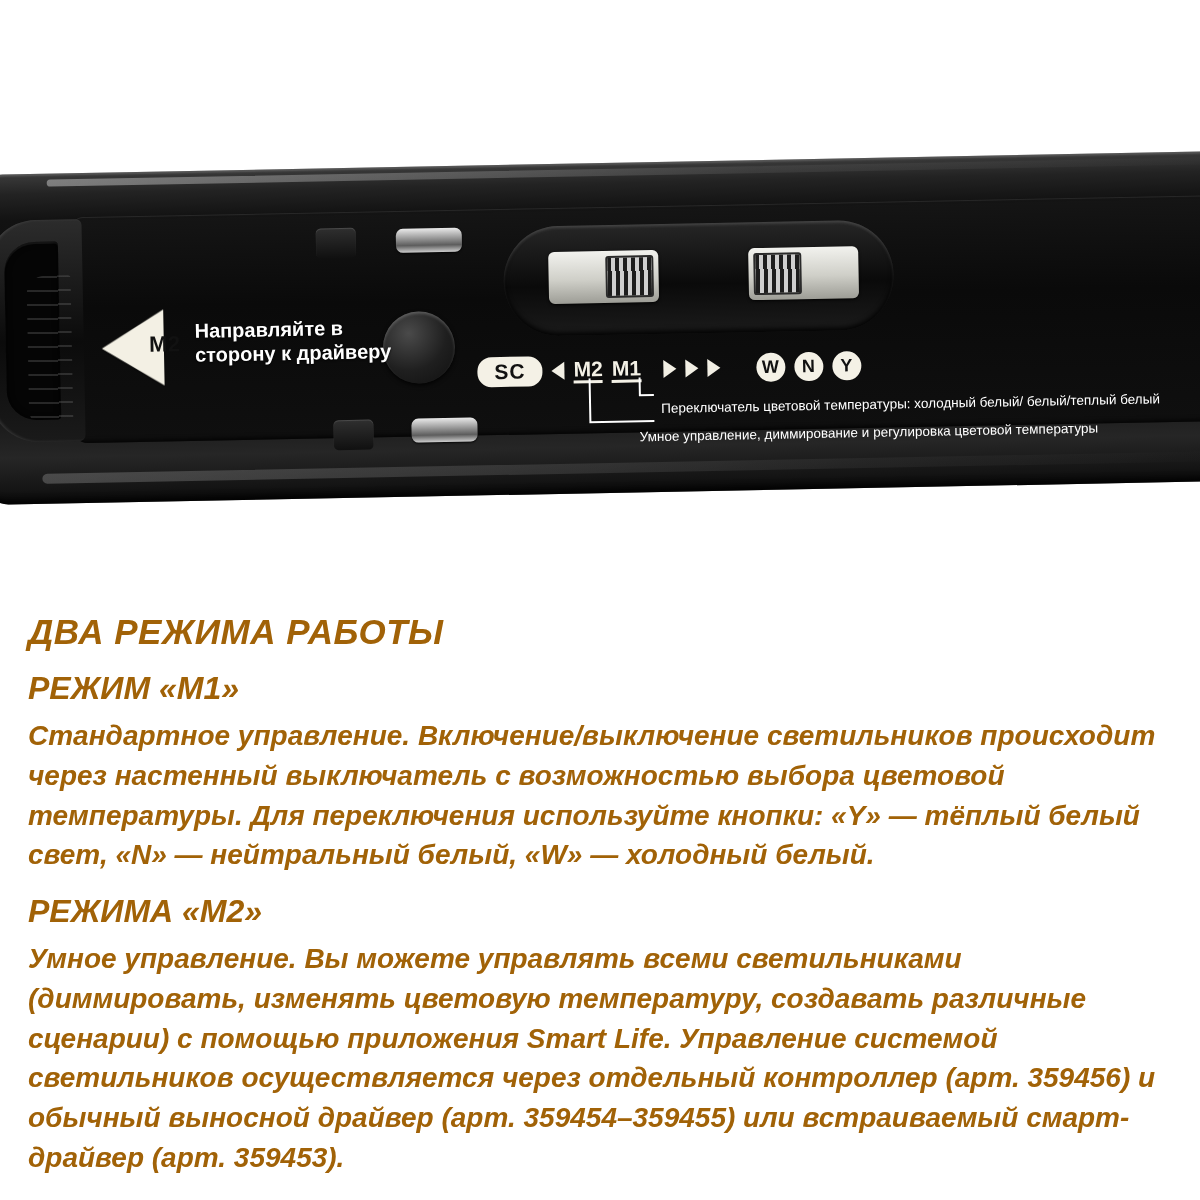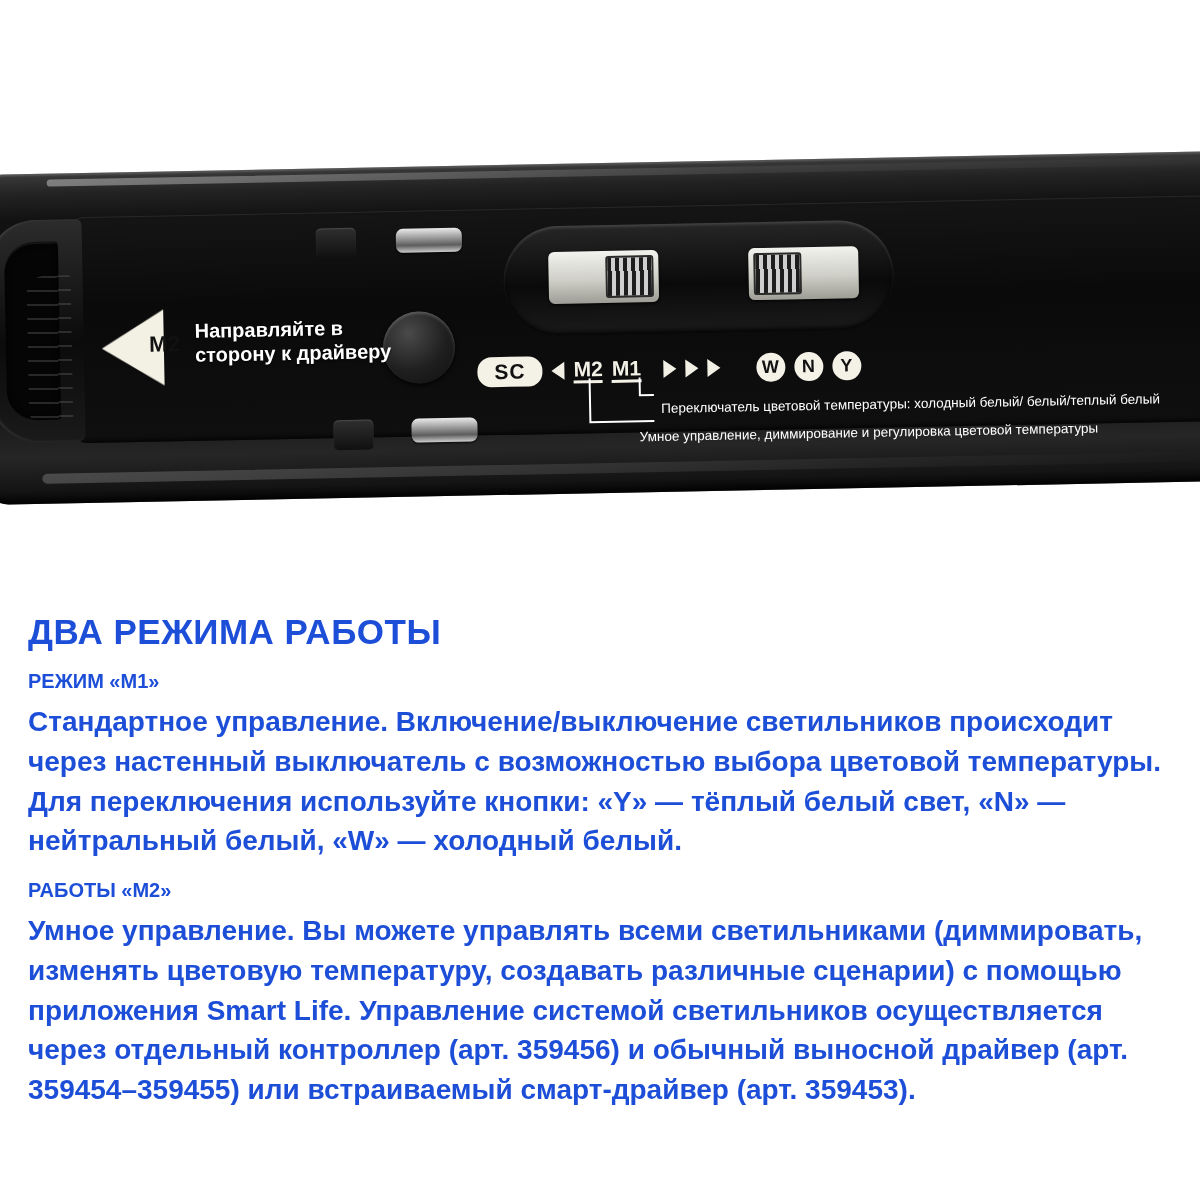--- a/index.html
+++ b/index.html
@@ -296,31 +296,32 @@
   }
   .callout-text.t1 { left: 85px; top: 24px; }
   .callout-text.t2 { left: 63px; top: 52px; }
 
   
   .content {
     position: absolute;
     left: 28px;
     top: 612px;
     width: 1150px;
-    color: #1d4ed8;
+    color: #a16207;
+    font-style: italic;
   }
   h1.section-title {
     margin: 0 0 16px 0;
     font-size: 35px;
     font-weight: bold;
     letter-spacing: 0.5px;
   }
   h2.mode-title {
     margin: 18px 0 9px 0;
-    font-size: 20px;
+    font-size: 32px;
     font-weight: bold;
   }
   p.body-text {
     margin: 0;
     font-size: 28px;
     line-height: 1.42;
     font-weight: bold;
   }
 </style>
 </head>
@@ -384,15 +385,15 @@
     </div>
   </div>
 </div>
 
 <div class="content">
   <h1 class="section-title">ДВА РЕЖИМА РАБОТЫ</h1>
 
   <h2 class="mode-title">РЕЖИМ «M1»</h2>
   <p class="body-text">Стандартное управление. Включение/выключение светильников происходит через настенный выключатель с возможностью выбора цветовой температуры. Для переключения используйте кнопки: «Y» — тёплый белый свет, «N» — нейтральный белый, «W» — холодный белый.</p>
 
-  <h2 class="mode-title">РАБОТЫ «M2»</h2>
+  <h2 class="mode-title">РЕЖИМА «M2»</h2>
   <p class="body-text">Умное управление. Вы можете управлять всеми светильниками (диммировать, изменять цветовую температуру, создавать различные сценарии) с помощью приложения Smart Life. Управление системой светильников осуществляется через отдельный контроллер (арт. 359456) и обычный выносной драйвер (арт. 359454–359455) или встраиваемый смарт-драйвер (арт. 359453).</p>
 </div>
 
 </body></html>

